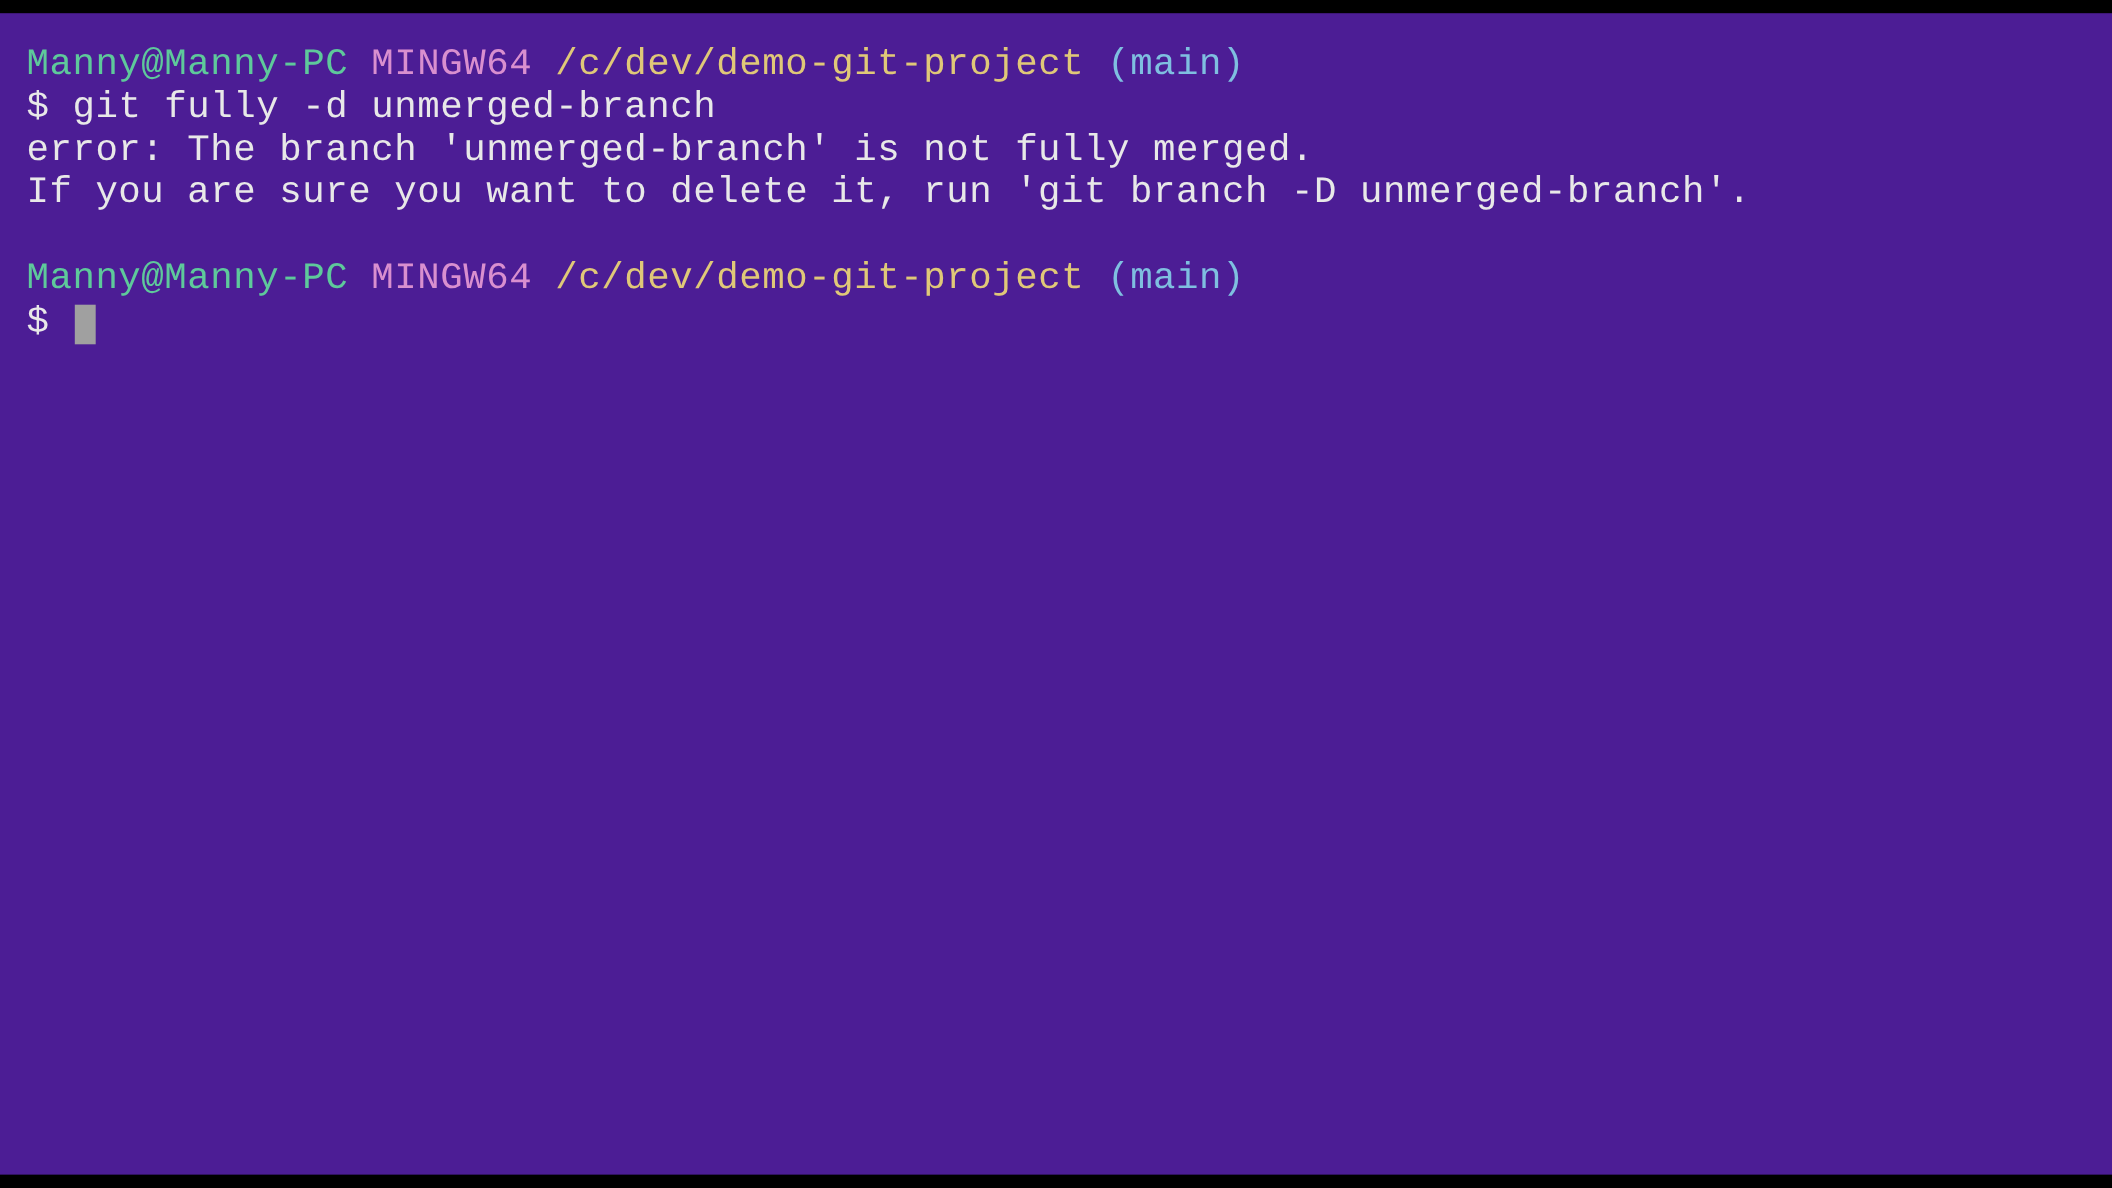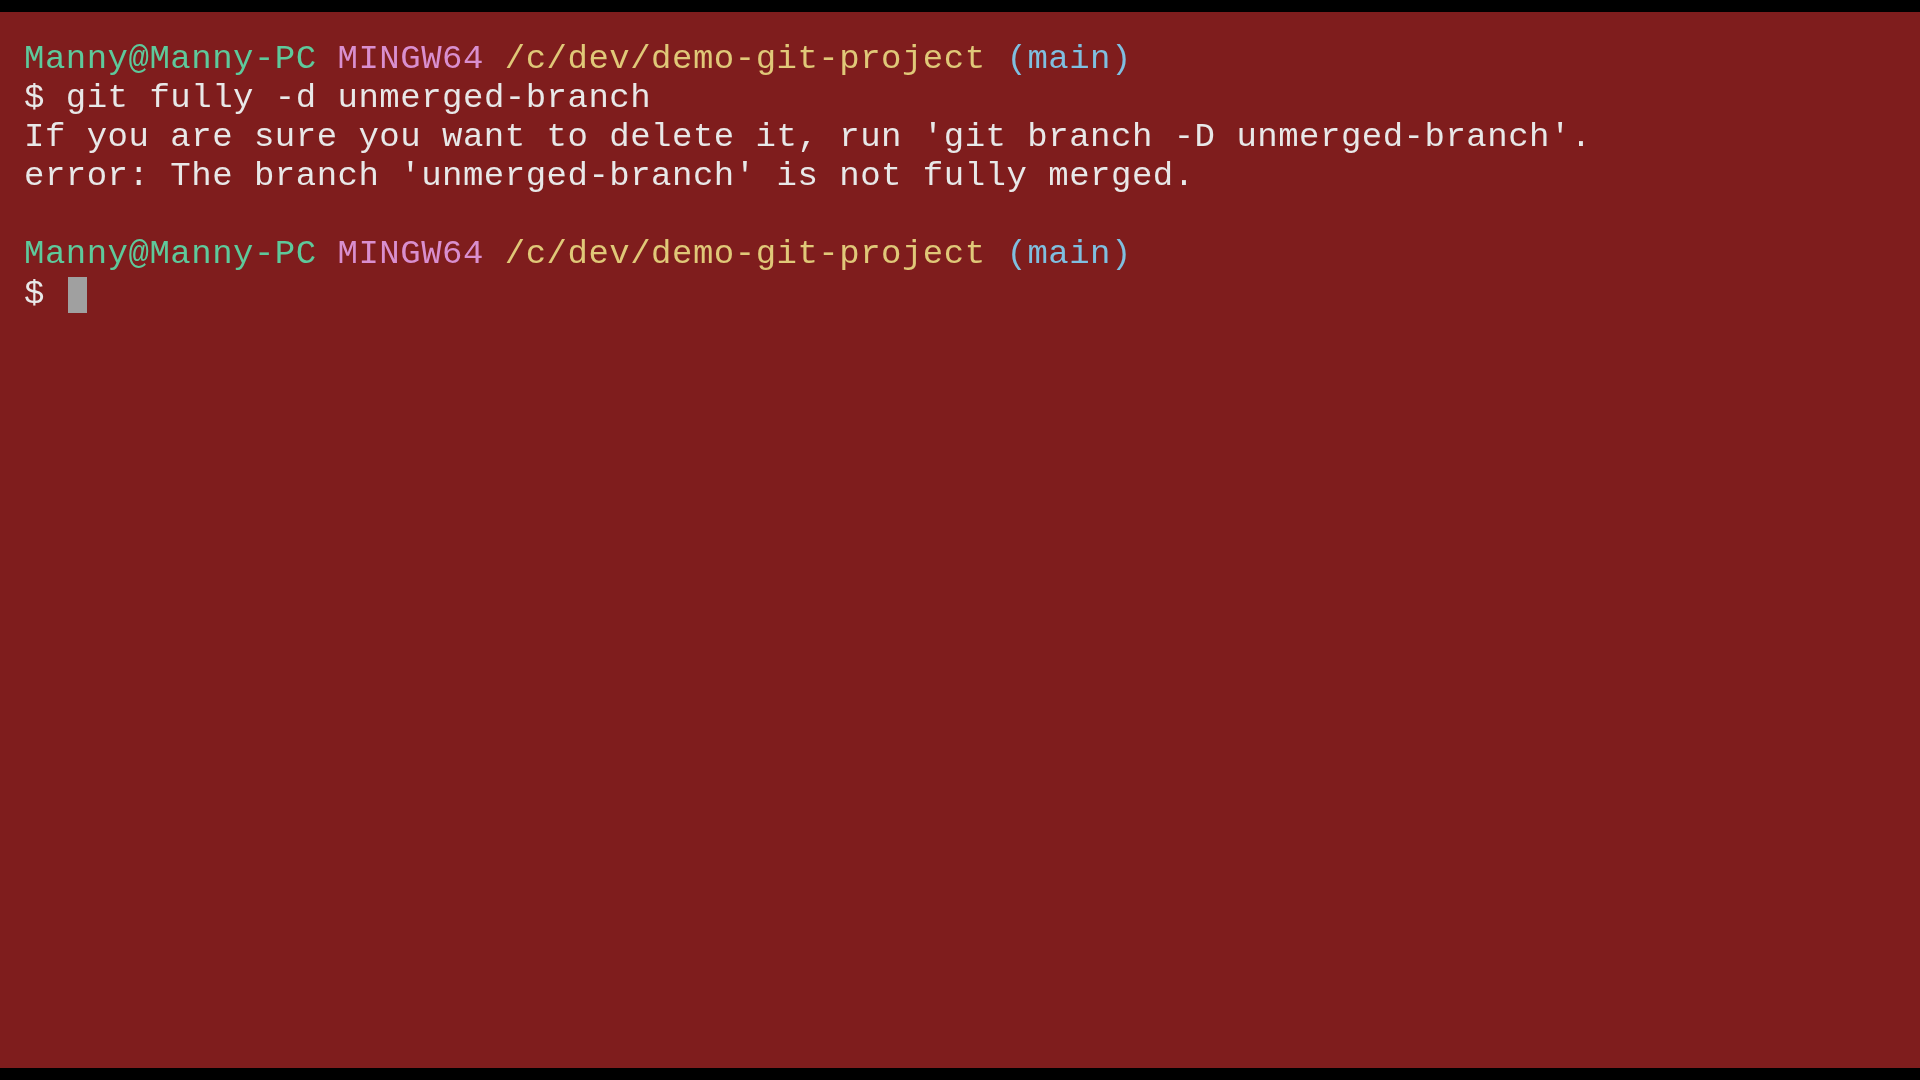--- a/index.html
+++ b/index.html
@@ -10,21 +10,21 @@
     body {
       width: 1920px;
       height: 1080px;
       background: #000;
       display: flex;
       flex-direction: column;
       justify-content: center;
       overflow: hidden;
     }
     .terminal {
-      background: #7f1d1d;
+      background: #4c1d95;
       width: 100%;
       height: 100%;
       padding: 28px 24px;
       font-family: "Consolas", "Monaco", "Courier New", monospace;
       font-size: 34px;
       line-height: 1.15;
       color: #e8e8e8;
       letter-spacing: 0.5px;
     }
     .letterbox-top, .letterbox-bottom {
@@ -74,22 +74,22 @@
 <body>
 
 <div class="letterbox-top"></div>
 
 <div class="terminal">
 
   <div class="prompt-line"><span class="user-host">Manny@Manny-PC</span> <span class="mingw">MINGW64</span> <span class="path">/c/dev/demo-git-project</span> <span class="branch">(main)</span></div>
 
   <div class="prompt-line"><span class="dollar">$</span> <span class="command">git fully -d unmerged-branch</span></div>
 
+  <div class="output">error: The branch 'unmerged-branch' is not fully merged.</div>
   <div class="output">If you are sure you want to delete it, run 'git branch -D unmerged-branch'.</div>
-  <div class="output">error: The branch 'unmerged-branch' is not fully merged.</div>
 
   <div class="blank"></div>
 
   <div class="prompt-line"><span class="user-host">Manny@Manny-PC</span> <span class="mingw">MINGW64</span> <span class="path">/c/dev/demo-git-project</span> <span class="branch">(main)</span></div>
 
   <div class="prompt-line"><span class="dollar">$</span> <span class="command"></span><span class="cursor"></span></div>
 
 </div>
 
 <div class="letterbox-bottom"></div>

